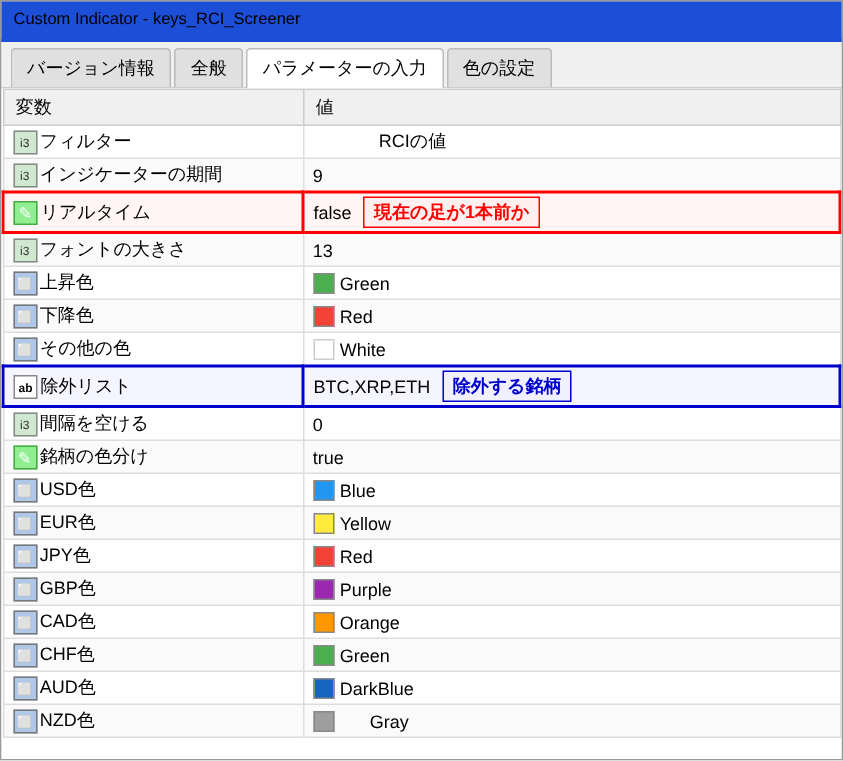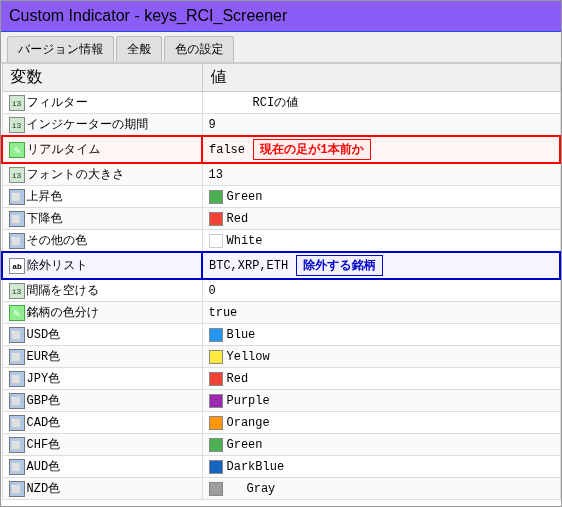--- a/index.html
+++ b/index.html
@@ -13,24 +13,24 @@
     }
     .window {
       width: 562px;
       height: 507px;
       background: #f0f0f0;
       border: 1px solid #999;
       display: flex;
       flex-direction: column;
     }
     .title-bar {
-      background: #8b5cf6;
+      background: #1d4ed8;
       padding: 6px 8px;
-      font-size: 16px;
-      border-bottom: 1px solid #1d4ed8;
+      font-size: 11px;
+      border-bottom: 3px solid #1d4ed8;
       color: #000;
     }
     .tabs {
       display: flex;
       background: #f0f0f0;
       padding: 4px 19px 0 6px;
       border-bottom: 1px solid #ccc;
       gap: 2px;
     }
     .tab {
@@ -60,29 +60,28 @@
       width: 100%;
       border-collapse: collapse;
       flex: 1;
     }
     .param-table th {
       background: #f0f0f0;
       border: 1px solid #ccc;
       padding: 3px 8px;
       text-align: left;
       font-weight: normal;
-      font-size: 16px;
+      font-size: 12px;
     }
     .param-table td {
       border: 1px solid #ddd;
       padding: 2px 6px;
       font-size: 12px;
       vertical-align: middle;
       height: 22px;
-      font-family: Liberation Mono, monospace;
     }
     .param-table tr:nth-child(even) td {
       background: #fafafa;
     }
     .icon-box {
       display: inline-block;
       width: 16px;
       height: 16px;
       border: 1px solid #888;
       margin-right: 2px;
@@ -147,20 +146,21 @@
 </head>
 <body>
 
 <div class="window">
   <div class="title-bar">
     <span>Custom Indicator - keys_RCI_Screener</span>
   </div>
   <div class="tabs">
   <div class="tab">バージョン情報</div>
       <div class="tab">全般</div>
+      <div class="tab active">パラメーターの入力</div>
       <div class="tab">色の設定</div>
     </div>
   <div class="content">
     <div class="table-wrapper">
       <table class="param-table">
         <thead>
           <tr>
             <th style="width:200px">変数</th>
             <th>値</th>
           </tr>

